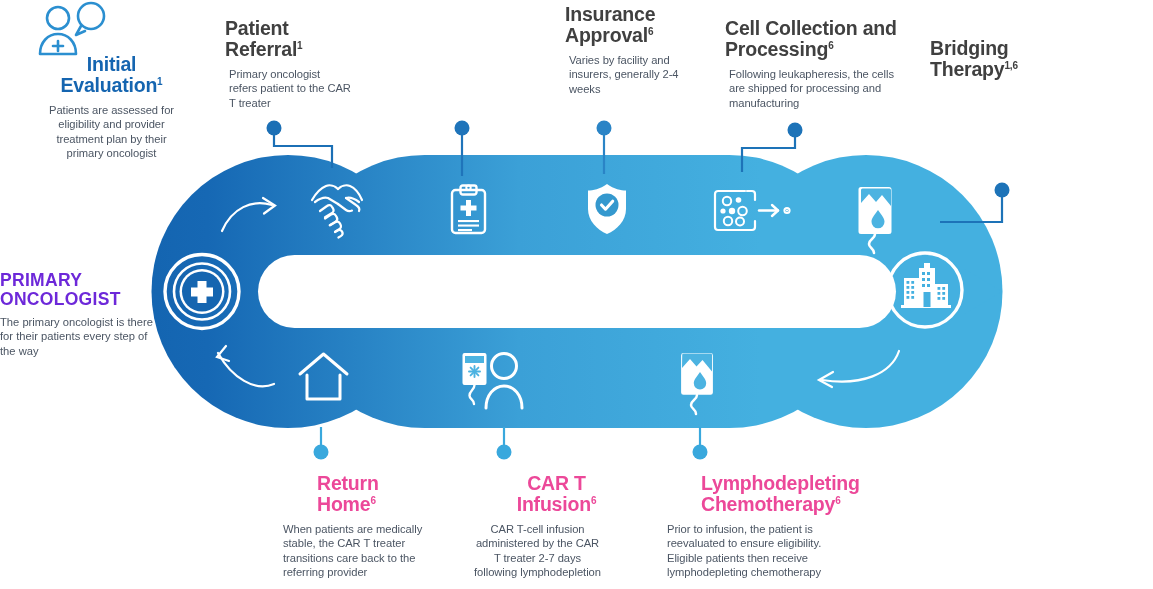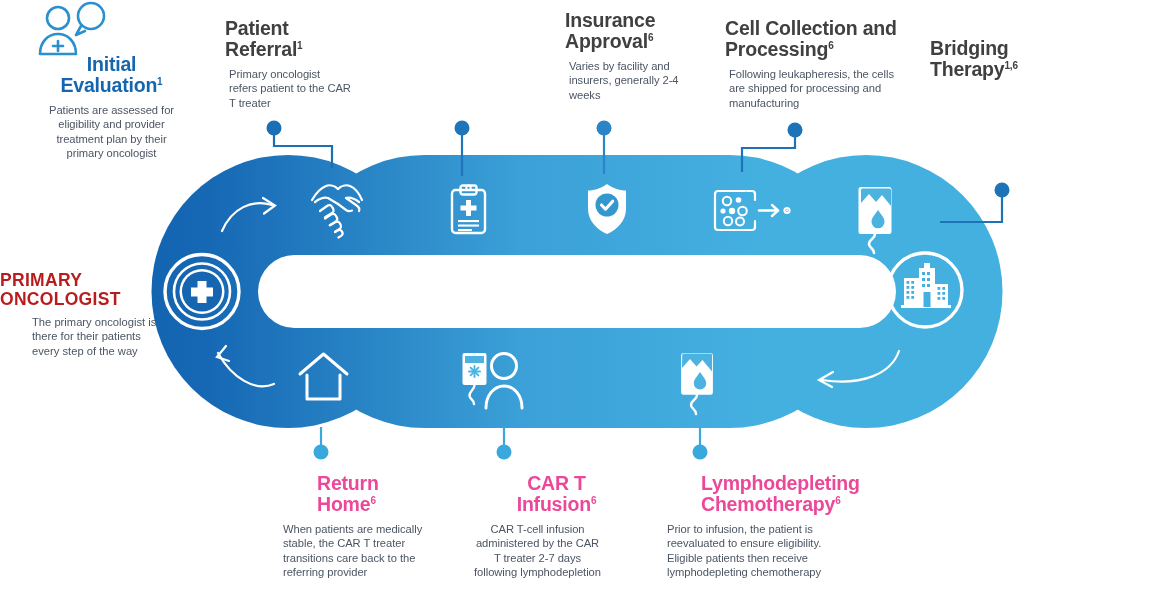--- a/index.html
+++ b/index.html
@@ -26,23 +26,23 @@
   .dark h3{color:#1565b0;}
   .mid h3{color:#404040;}
   .cyan h3{color:#ec4899;margin-left:38px;}
 
   
   .endlabel{position:absolute;}
   .endlabel h2{
     margin:0 0 6px 0;font-size:17.5px;line-height:19px;font-weight:bold;
     letter-spacing:0.3px;text-transform:uppercase;
   }
-  .endlabel p{margin:0;font-size:11.2px;line-height:14.4px;color:#4b5563;font-weight:500;padding-left:32px;}
+  .endlabel p{margin:0;font-size:11.2px;line-height:14.4px;color:#4b5563;font-weight:500;}
   .endlabel.left{left:0;top:271px;width:160px;}
-  .endlabel.left h2{color:#b91c1c;}
+  .endlabel.left h2{color:#6d28d9;}
   .endlabel.right{left:1008px;top:271px;width:140px;}
   .endlabel.right h2{color:#3ea9dd;}
 
   
   svg.conn{position:absolute;left:0;top:0;width:1153px;height:589px;overflow:visible;pointer-events:none;}
 
   
   .icon{position:absolute;}
 </style>
 </head>
@@ -289,21 +289,21 @@
     <h3><span>Initial Evaluation</span><sup>1</sup></h3>
     <p>Patients are assessed for eligibility and provider treatment plan by their primary oncologist</p>
   </div>
 
   <div class="block mid" style="left:225px;top:18px;width:130px;">
     <h3><span>Patient Referral</span><sup>1</sup></h3>
     <p>Primary oncologist refers patient to the CAR T treater</p>
   </div>
 
 
-  <div class="block mid" style="left:565px;top:10px;width:145px;">
+  <div class="block mid" style="left:565px;top:4px;width:145px;">
     <h3><span>Insurance Approval</span><sup>6</sup></h3>
     <p>Varies by facility and insurers, generally 2-4 weeks</p>
   </div>
 
   <div class="block mid" style="left:725px;top:18px;width:175px;">
     <h3><span>Cell Collection and Processing</span><sup>6</sup></h3>
     <p>Following leukapheresis, the cells are shipped for processing and manufacturing</p>
   </div>
 
   <div class="block mid" style="left:930px;top:38px;width:140px;">

